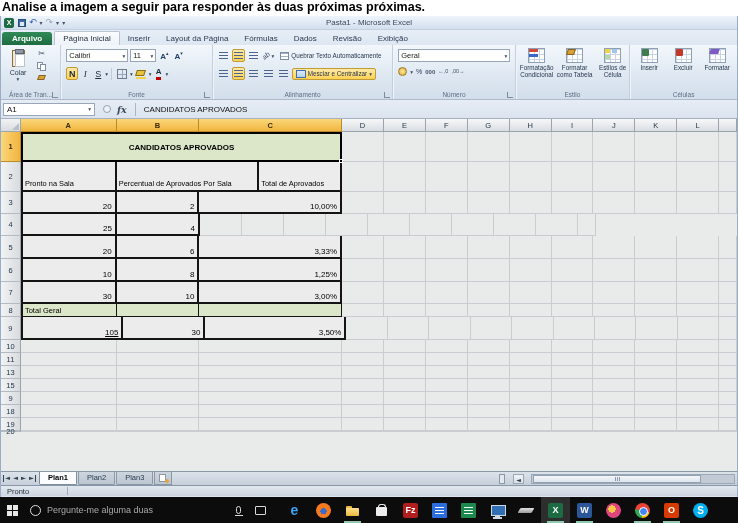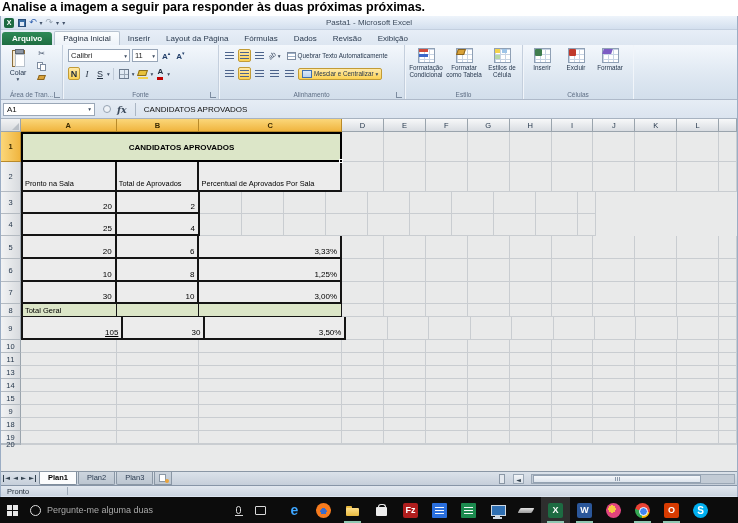--- a/index.html
+++ b/index.html
@@ -359,20 +359,38 @@
           <span class="mergebtn hl">
             <span class="merge-ic"></span>
             <span>Mesclar e Centralizar</span>
             <span class="dda uicon">▾</span>
           </span>
         </div>
         <div class="rgroup-label">Alinhamento</div>
         <div class="launcher"></div>
       </div>
 
+      <div class="rgroup g-num">
+        <div class="nrow1">
+          <div class="combo c-num">
+            <span>Geral</span>
+            <span class="dda uicon">▾</span>
+          </div>
+        </div>
+        <div class="nrow2">
+          <span class="coin"></span>
+          <span class="dda uicon">▾</span>
+          <span>%</span>
+          <span class="n000">000</span>
+          <span class="dec">←,0</span>
+          <span class="dec">,00→</span>
+        </div>
+        <div class="rgroup-label">Número</div>
+        <div class="launcher"></div>
+      </div>
 
       <div class="rgroup g-style">
         <div class="bigrow">
           <div class="bigbtn">
             <span class="micro">
                 <span class="acc acc-cf"></span>
               </span>
             <span class="biglbl">Formatação
 Condicional</span>
           </div>
@@ -458,37 +476,38 @@
           <div class="cell" style="width: 42px;"></div>
           <div class="cell" style="width: 42px;"></div>
           <div class="cell" style="width: 42px;"></div>
           <div class="cell" style="width: 42px;"></div>
           <div class="cell" style="width: 42px;"></div>
           <div class="cell" style="width: 18px;"></div>
         </div>
         <div class="gridrow" style="height: 30px;">
           <div class="rowhdr" style="height: 30px;">2</div>
           <div class="tc tc-first th" style="width: 96px;">Pronto na Sala</div>
+          <div class="tc th" style="width: 143px;">Percentual de Aprovados Por Sala</div>
           <div class="tc th" style="width: 83px;">Total de Aprovados</div>
-          <div class="tc th" style="width: 143px;">Percentual de Aprovados Por Sala</div>
           <div class="cell" style="width: 42px;"></div>
           <div class="cell" style="width: 42px;"></div>
           <div class="cell" style="width: 42px;"></div>
           <div class="cell" style="width: 42px;"></div>
           <div class="cell" style="width: 42px;"></div>
           <div class="cell" style="width: 42px;"></div>
           <div class="cell" style="width: 42px;"></div>
           <div class="cell" style="width: 42px;"></div>
           <div class="cell" style="width: 42px;"></div>
           <div class="cell" style="width: 18px;"></div>
         </div>
         <div class="gridrow" style="height: 22px;">
           <div class="rowhdr" style="height: 22px;">3</div>
           <div class="tc tc-first num" style="width: 96px;">20</div>
           <div class="tc num" style="width: 83px;">2</div>
+          <div class="tc num" style="width: 143px;">10,00%</div>
           <div class="cell" style="width: 42px;"></div>
           <div class="cell" style="width: 42px;"></div>
           <div class="cell" style="width: 42px;"></div>
           <div class="cell" style="width: 42px;"></div>
           <div class="cell" style="width: 42px;"></div>
           <div class="cell" style="width: 42px;"></div>
           <div class="cell" style="width: 42px;"></div>
           <div class="cell" style="width: 42px;"></div>
           <div class="cell" style="width: 42px;"></div>
           <div class="cell" style="width: 18px;"></div>
@@ -615,36 +634,20 @@
           <div class="cell" style="width: 42px;"></div>
           <div class="cell" style="width: 42px;"></div>
           <div class="cell" style="width: 42px;"></div>
           <div class="cell" style="width: 42px;"></div>
           <div class="cell" style="width: 42px;"></div>
           <div class="cell" style="width: 42px;"></div>
           <div class="cell" style="width: 18px;"></div>
         </div>
         <div class="gridrow" style="height: 13px;">
           <div class="rowhdr" style="height: 13px;">13</div>
-          <div class="cell" style="width: 96px;"></div>
-          <div class="cell" style="width: 83px;"></div>
-          <div class="cell" style="width: 143px;"></div>
-          <div class="cell" style="width: 42px;"></div>
-          <div class="cell" style="width: 42px;"></div>
-          <div class="cell" style="width: 42px;"></div>
-          <div class="cell" style="width: 42px;"></div>
-          <div class="cell" style="width: 42px;"></div>
-          <div class="cell" style="width: 42px;"></div>
-          <div class="cell" style="width: 42px;"></div>
-          <div class="cell" style="width: 42px;"></div>
-          <div class="cell" style="width: 42px;"></div>
-          <div class="cell" style="width: 18px;"></div>
-        </div>
-        <div class="gridrow" style="height: 13px;">
-          <div class="rowhdr" style="height: 13px;">14</div>
           <div class="cell" style="width: 96px;"></div>
           <div class="cell" style="width: 83px;"></div>
           <div class="cell" style="width: 143px;"></div>
           <div class="cell" style="width: 42px;"></div>
           <div class="cell" style="width: 42px;"></div>
           <div class="cell" style="width: 42px;"></div>
           <div class="cell" style="width: 42px;"></div>
           <div class="cell" style="width: 42px;"></div>
           <div class="cell" style="width: 42px;"></div>
           <div class="cell" style="width: 42px;"></div>

